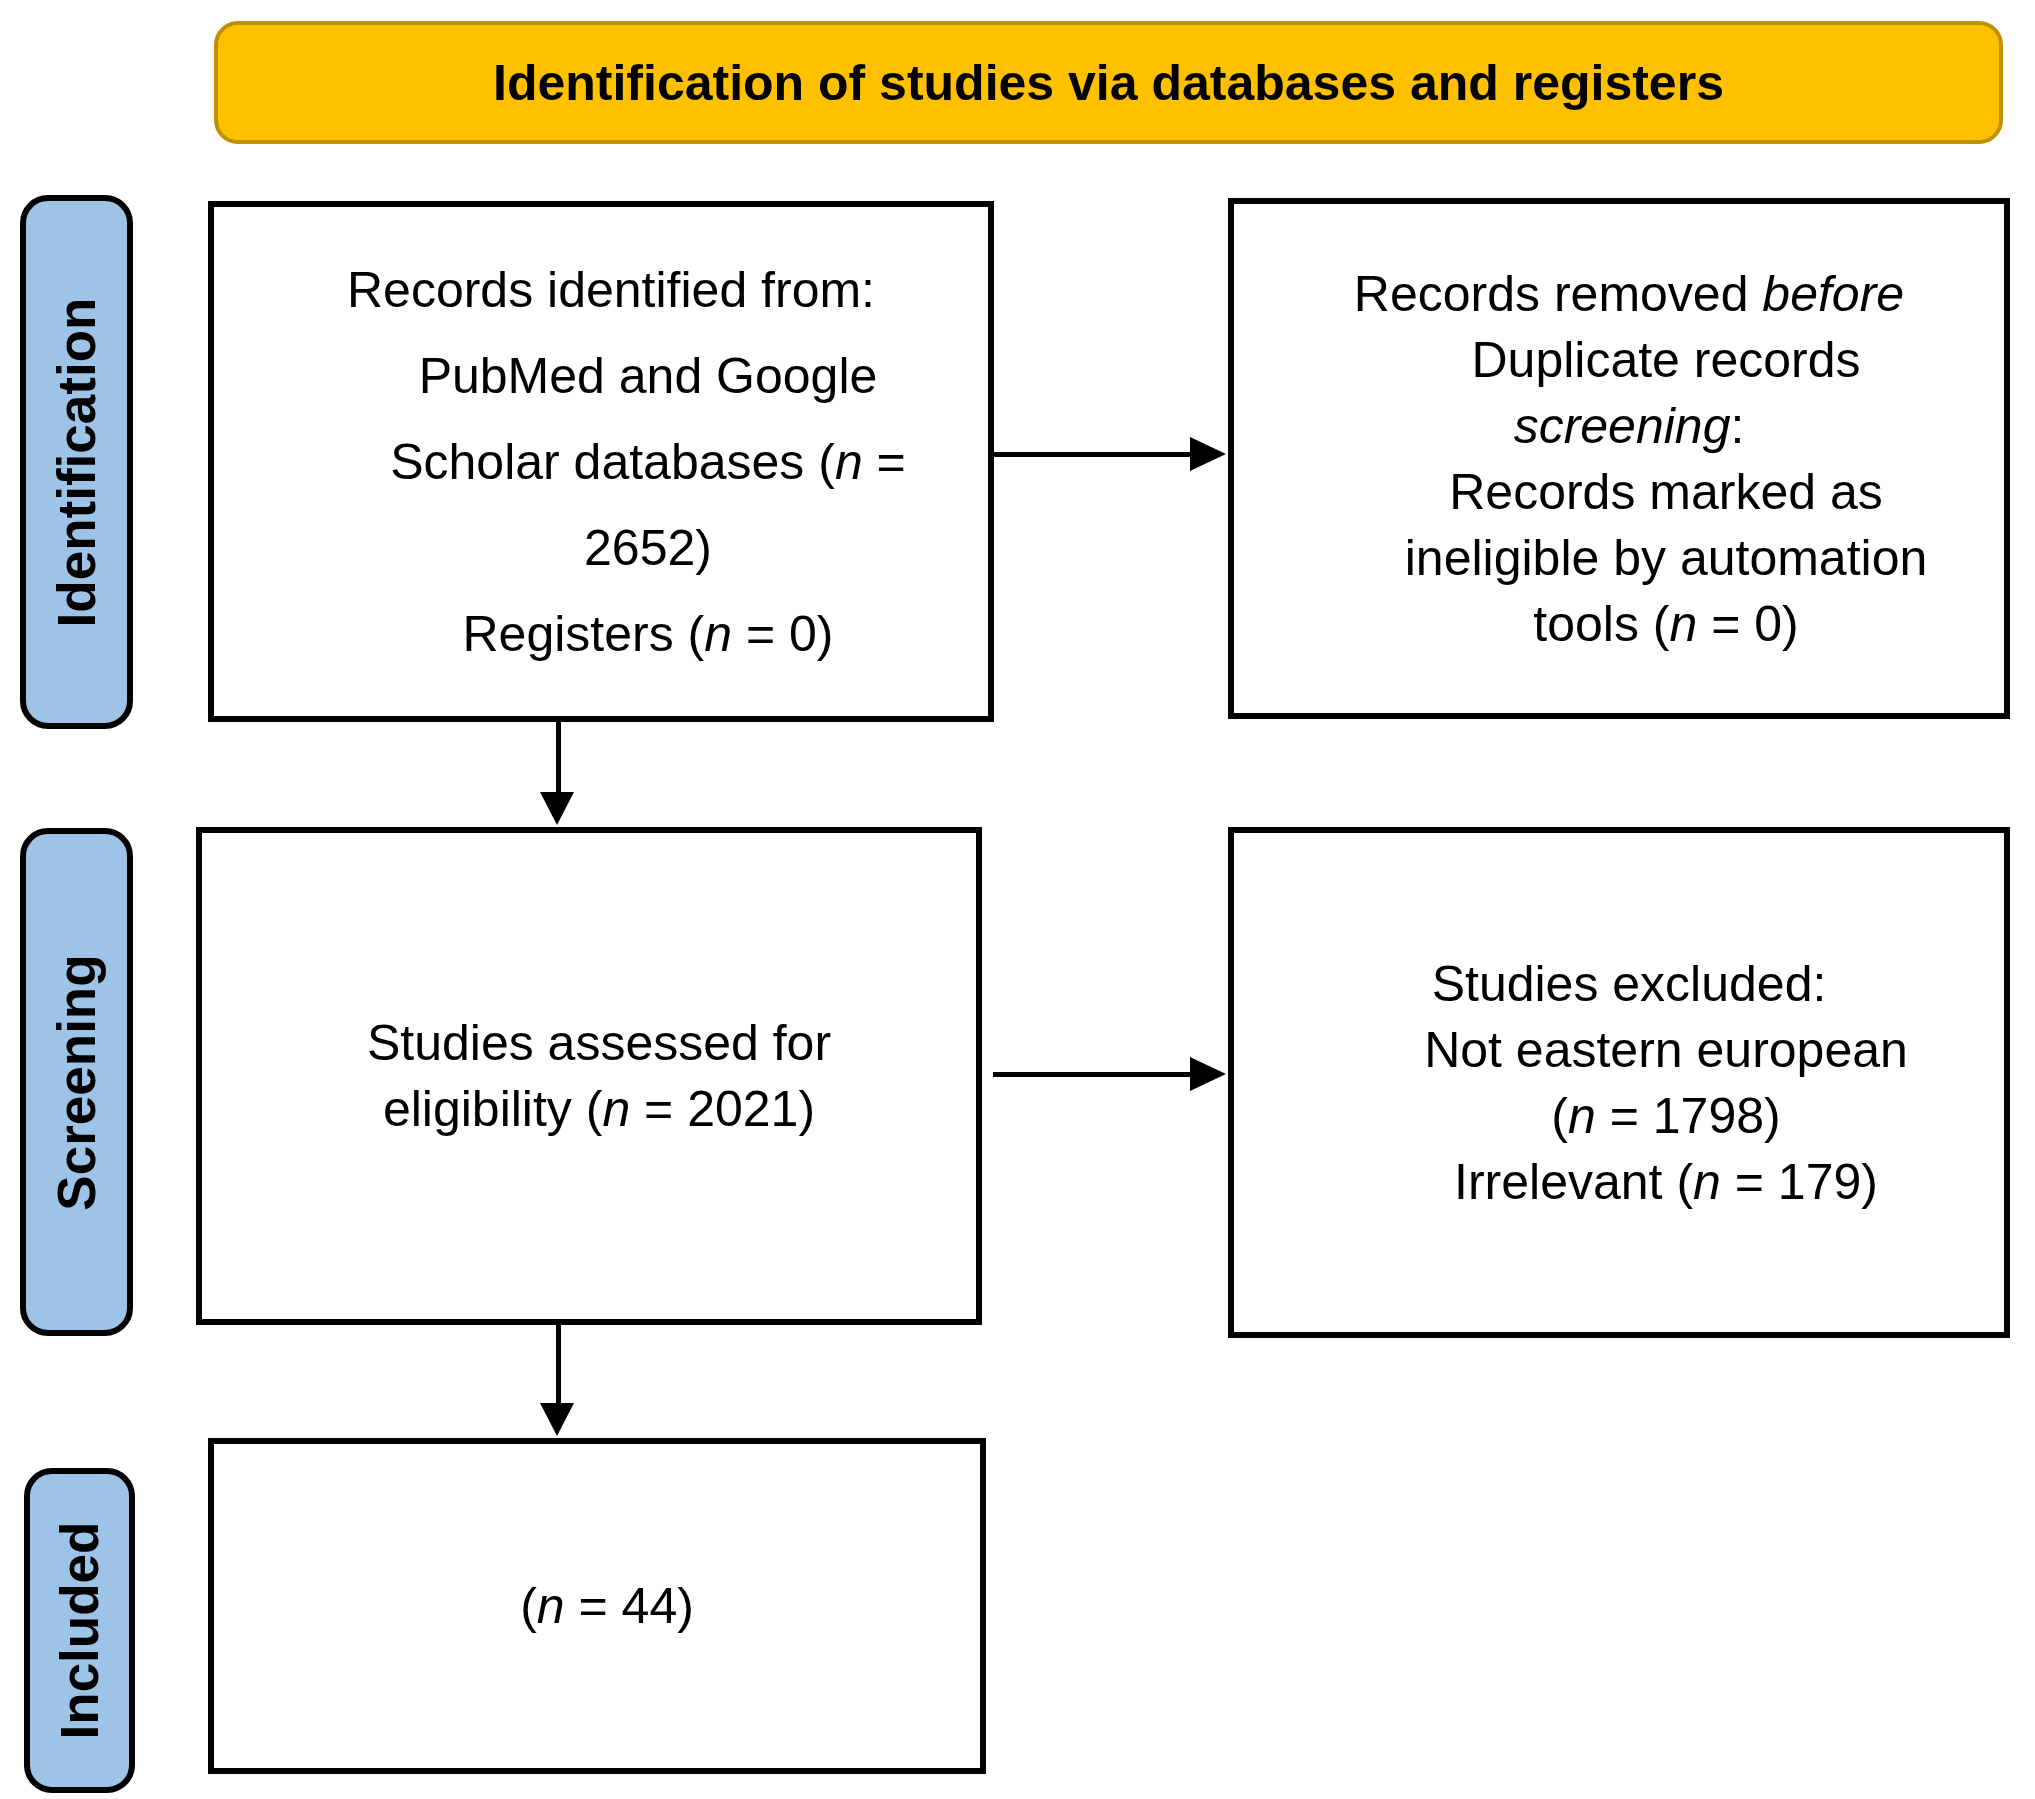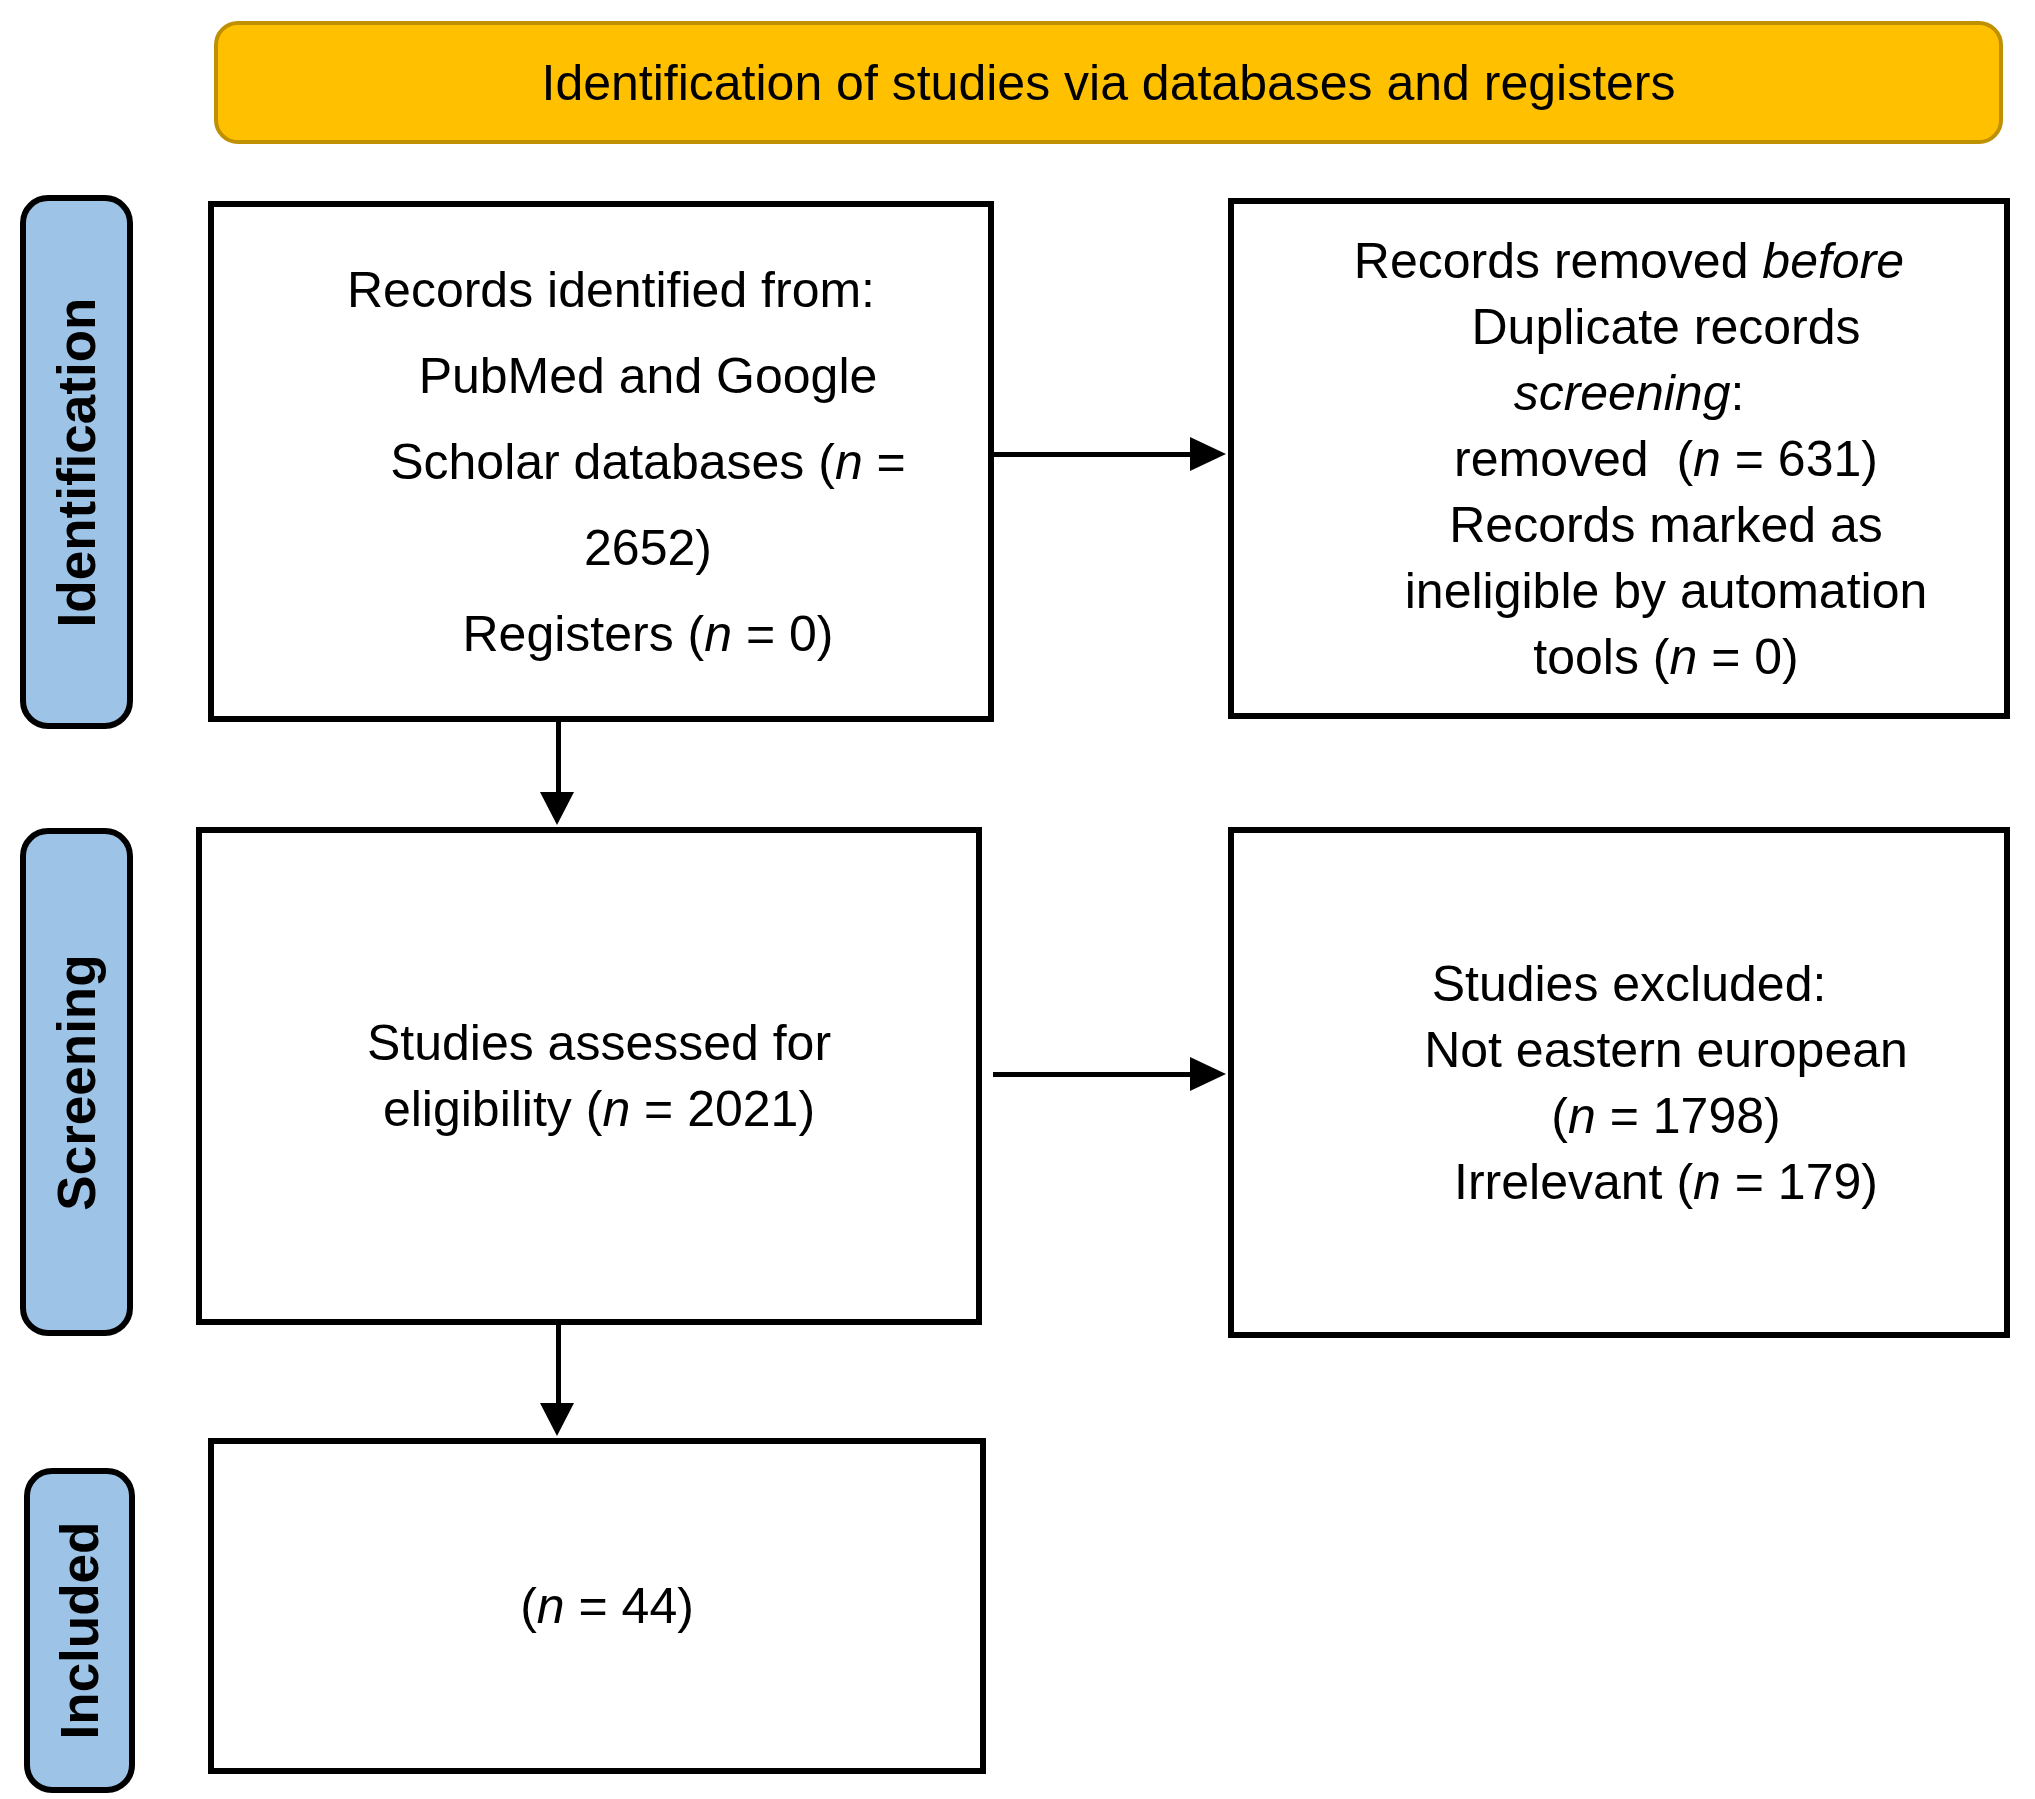--- a/index.html
+++ b/index.html
@@ -8,21 +8,21 @@
     font-family:"Liberation Sans", sans-serif; color:#000;
   }
 
   
   .header {
     position:absolute; left:214px; top:21px; width:1789px; height:123px;
     background:var(--header-fill,#FFC000);
     border:4.6px solid var(--header-border,#BF9000);
     border-radius:24px; box-sizing:border-box;
     display:flex; align-items:center; justify-content:center;
-    font-weight:normal; font-size:50px;
+    font-weight:bold; font-size:50px;
   }
 
   
   .stage {
     position:absolute; background:var(--stage-fill,#9DC3E6);
     border:6px solid #000; border-radius:28px; box-sizing:border-box;
     display:flex; align-items:center; justify-content:center; overflow:visible;
   }
   .stage .rot {
     transform:rotate(-90deg); white-space:nowrap;
@@ -91,21 +91,20 @@
       <div class="tline"><span>Records identified from:</span></div>
       <div class="tline indent"><span>PubMed and Google</span></div>
       <div class="tline indent"><span>Scholar databases (</span><i>n</i><span> =</span></div>
       <div class="tline indent"><span>2652)</span></div>
       <div class="tline indent"><span>Registers (</span><i>n</i><span> = 0)</span></div>
     </div>
   <div class="box" id="box-removed">
       <div class="tline"><span>Records removed </span><i>before</i></div>
       <div class="tline indent"><span>Duplicate records</span></div>
       <div class="tline"><i>screening</i><span>:</span></div>
-      <div class="tline indent"><span>removed  (</span><i>n</i><span> = 631)</span></div>
       <div class="tline indent"><span>Records marked as</span></div>
       <div class="tline indent"><span>ineligible by automation</span></div>
       <div class="tline indent"><span>tools (</span><i>n</i><span> = 0)</span></div>
     </div>
   <div class="box" id="box-assessed">
       <div class="tline"><span>Studies assessed for</span></div>
       <div class="tline"><span>eligibility (</span><i>n</i><span> = 2021)</span></div>
     </div>
   <div class="box" id="box-excluded">
       <div class="tline"><span>Studies excluded:</span></div>

